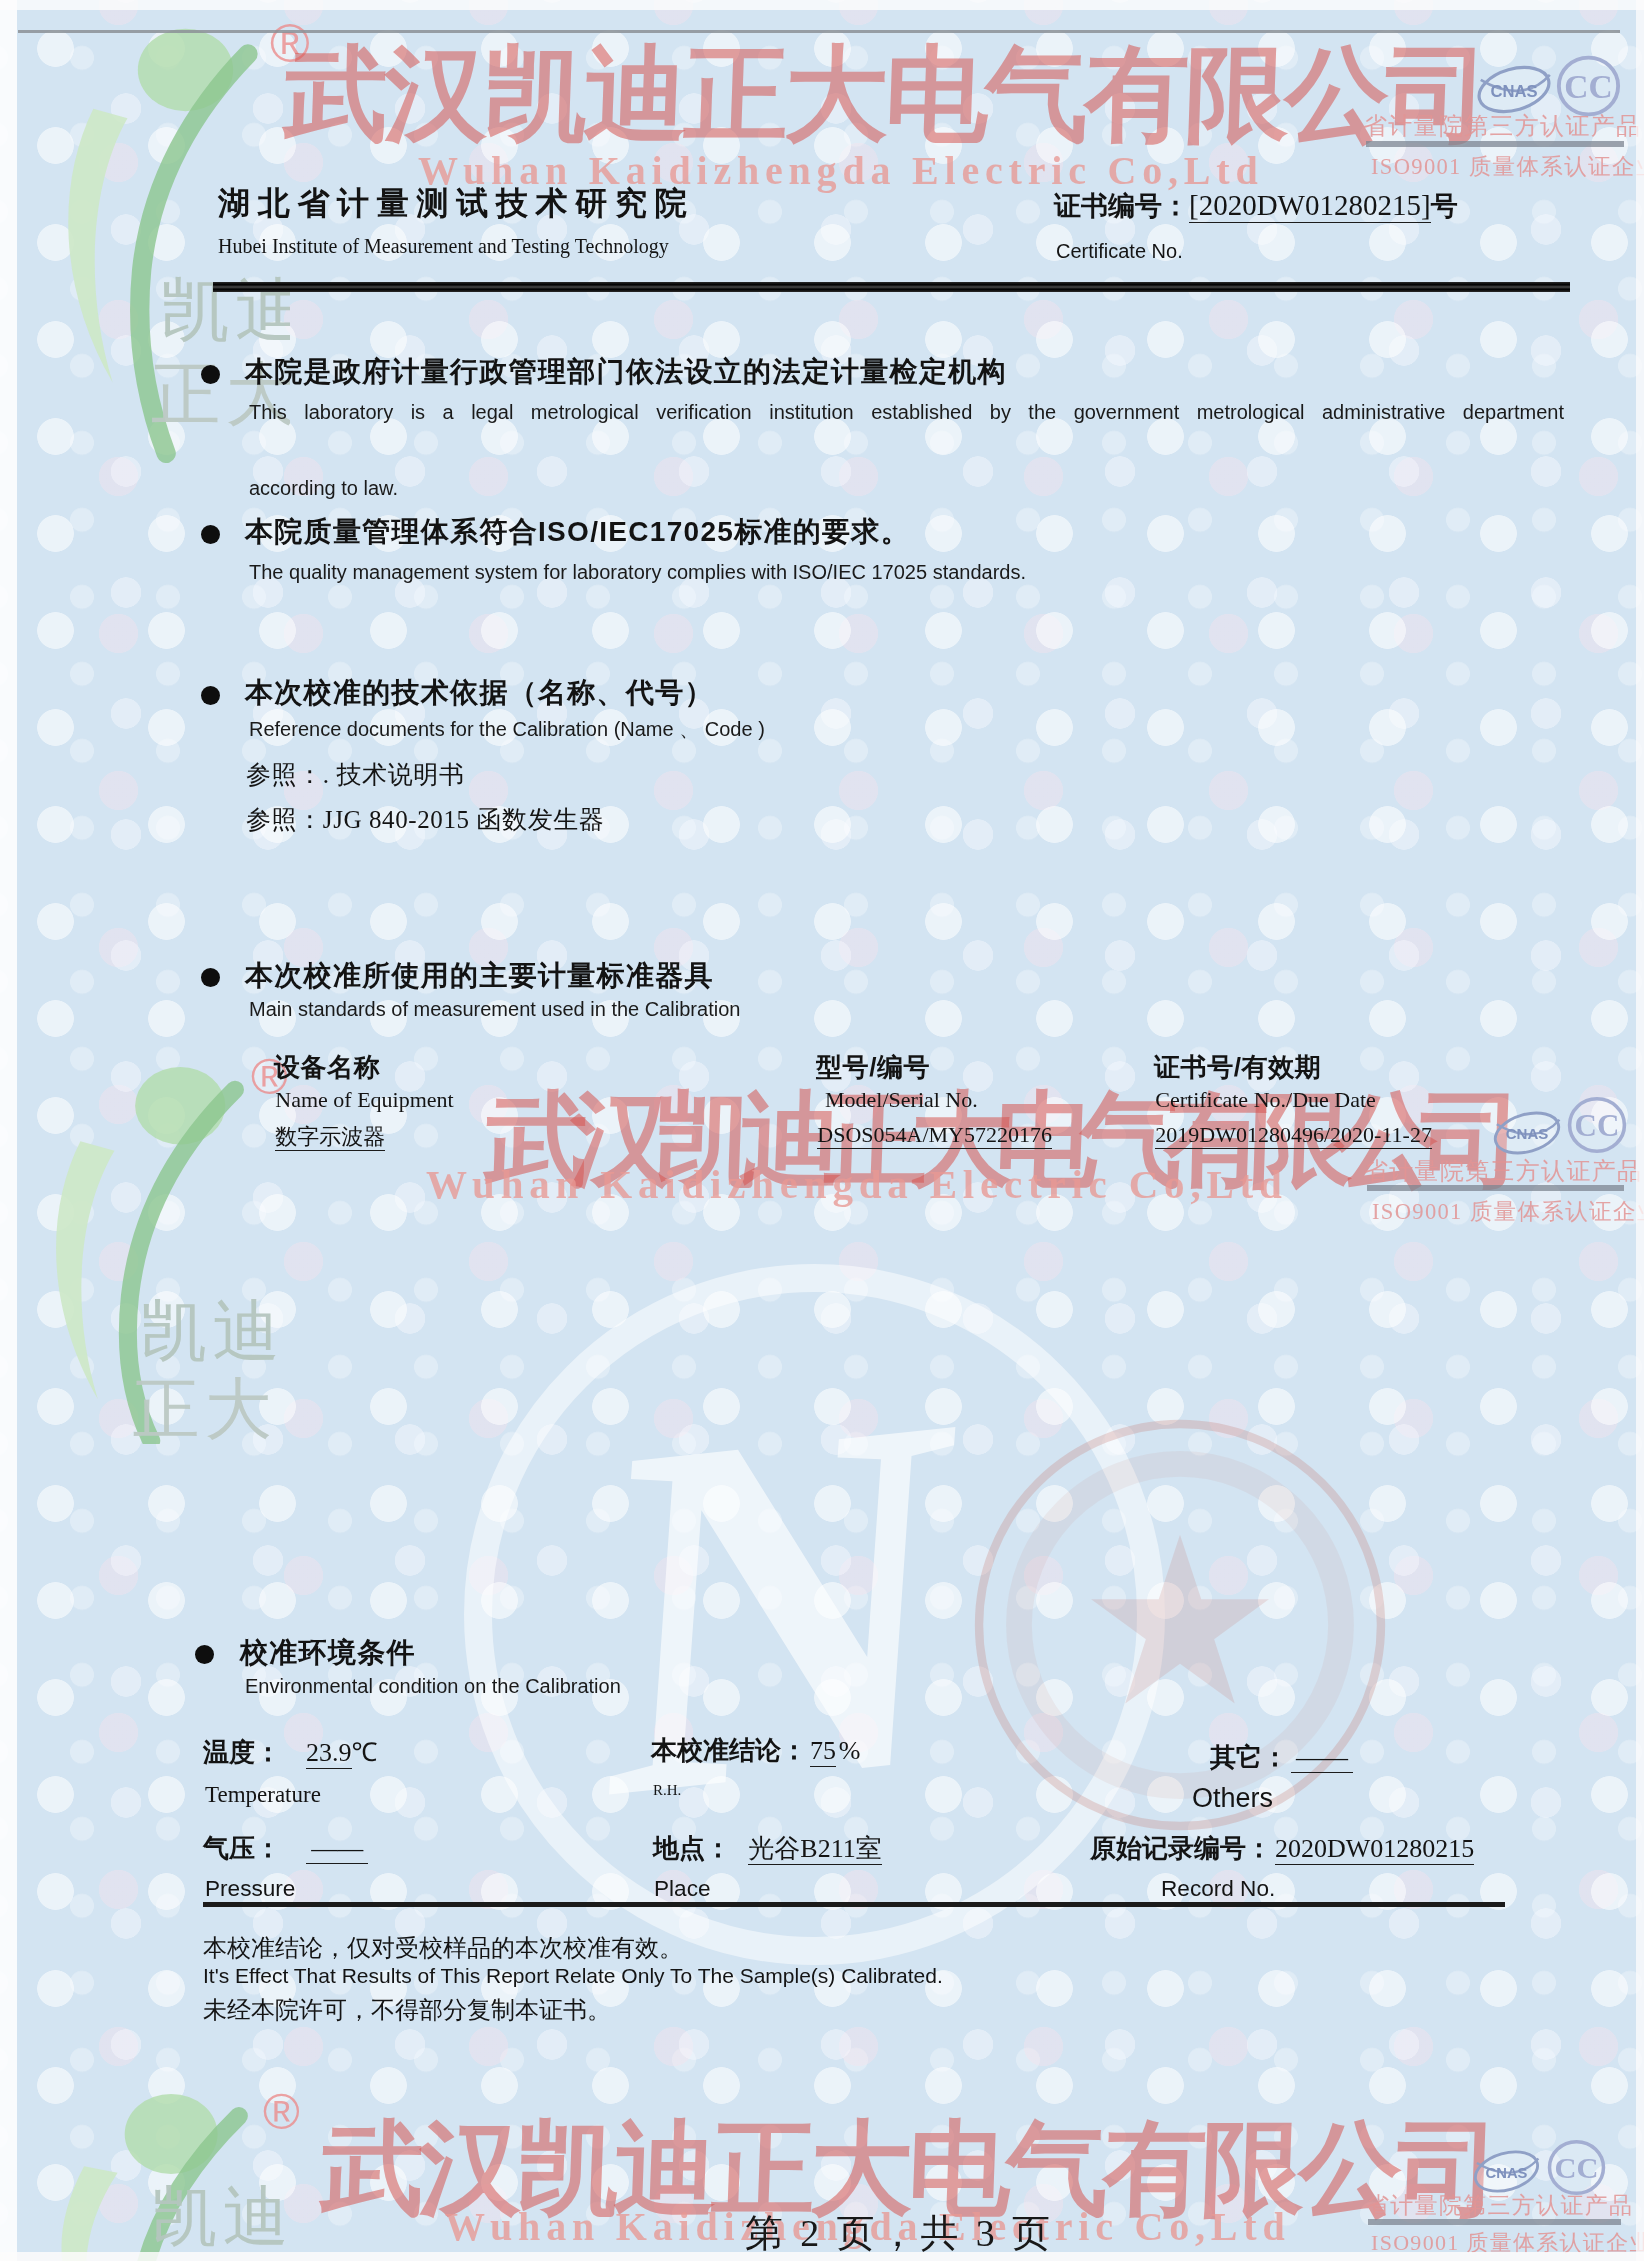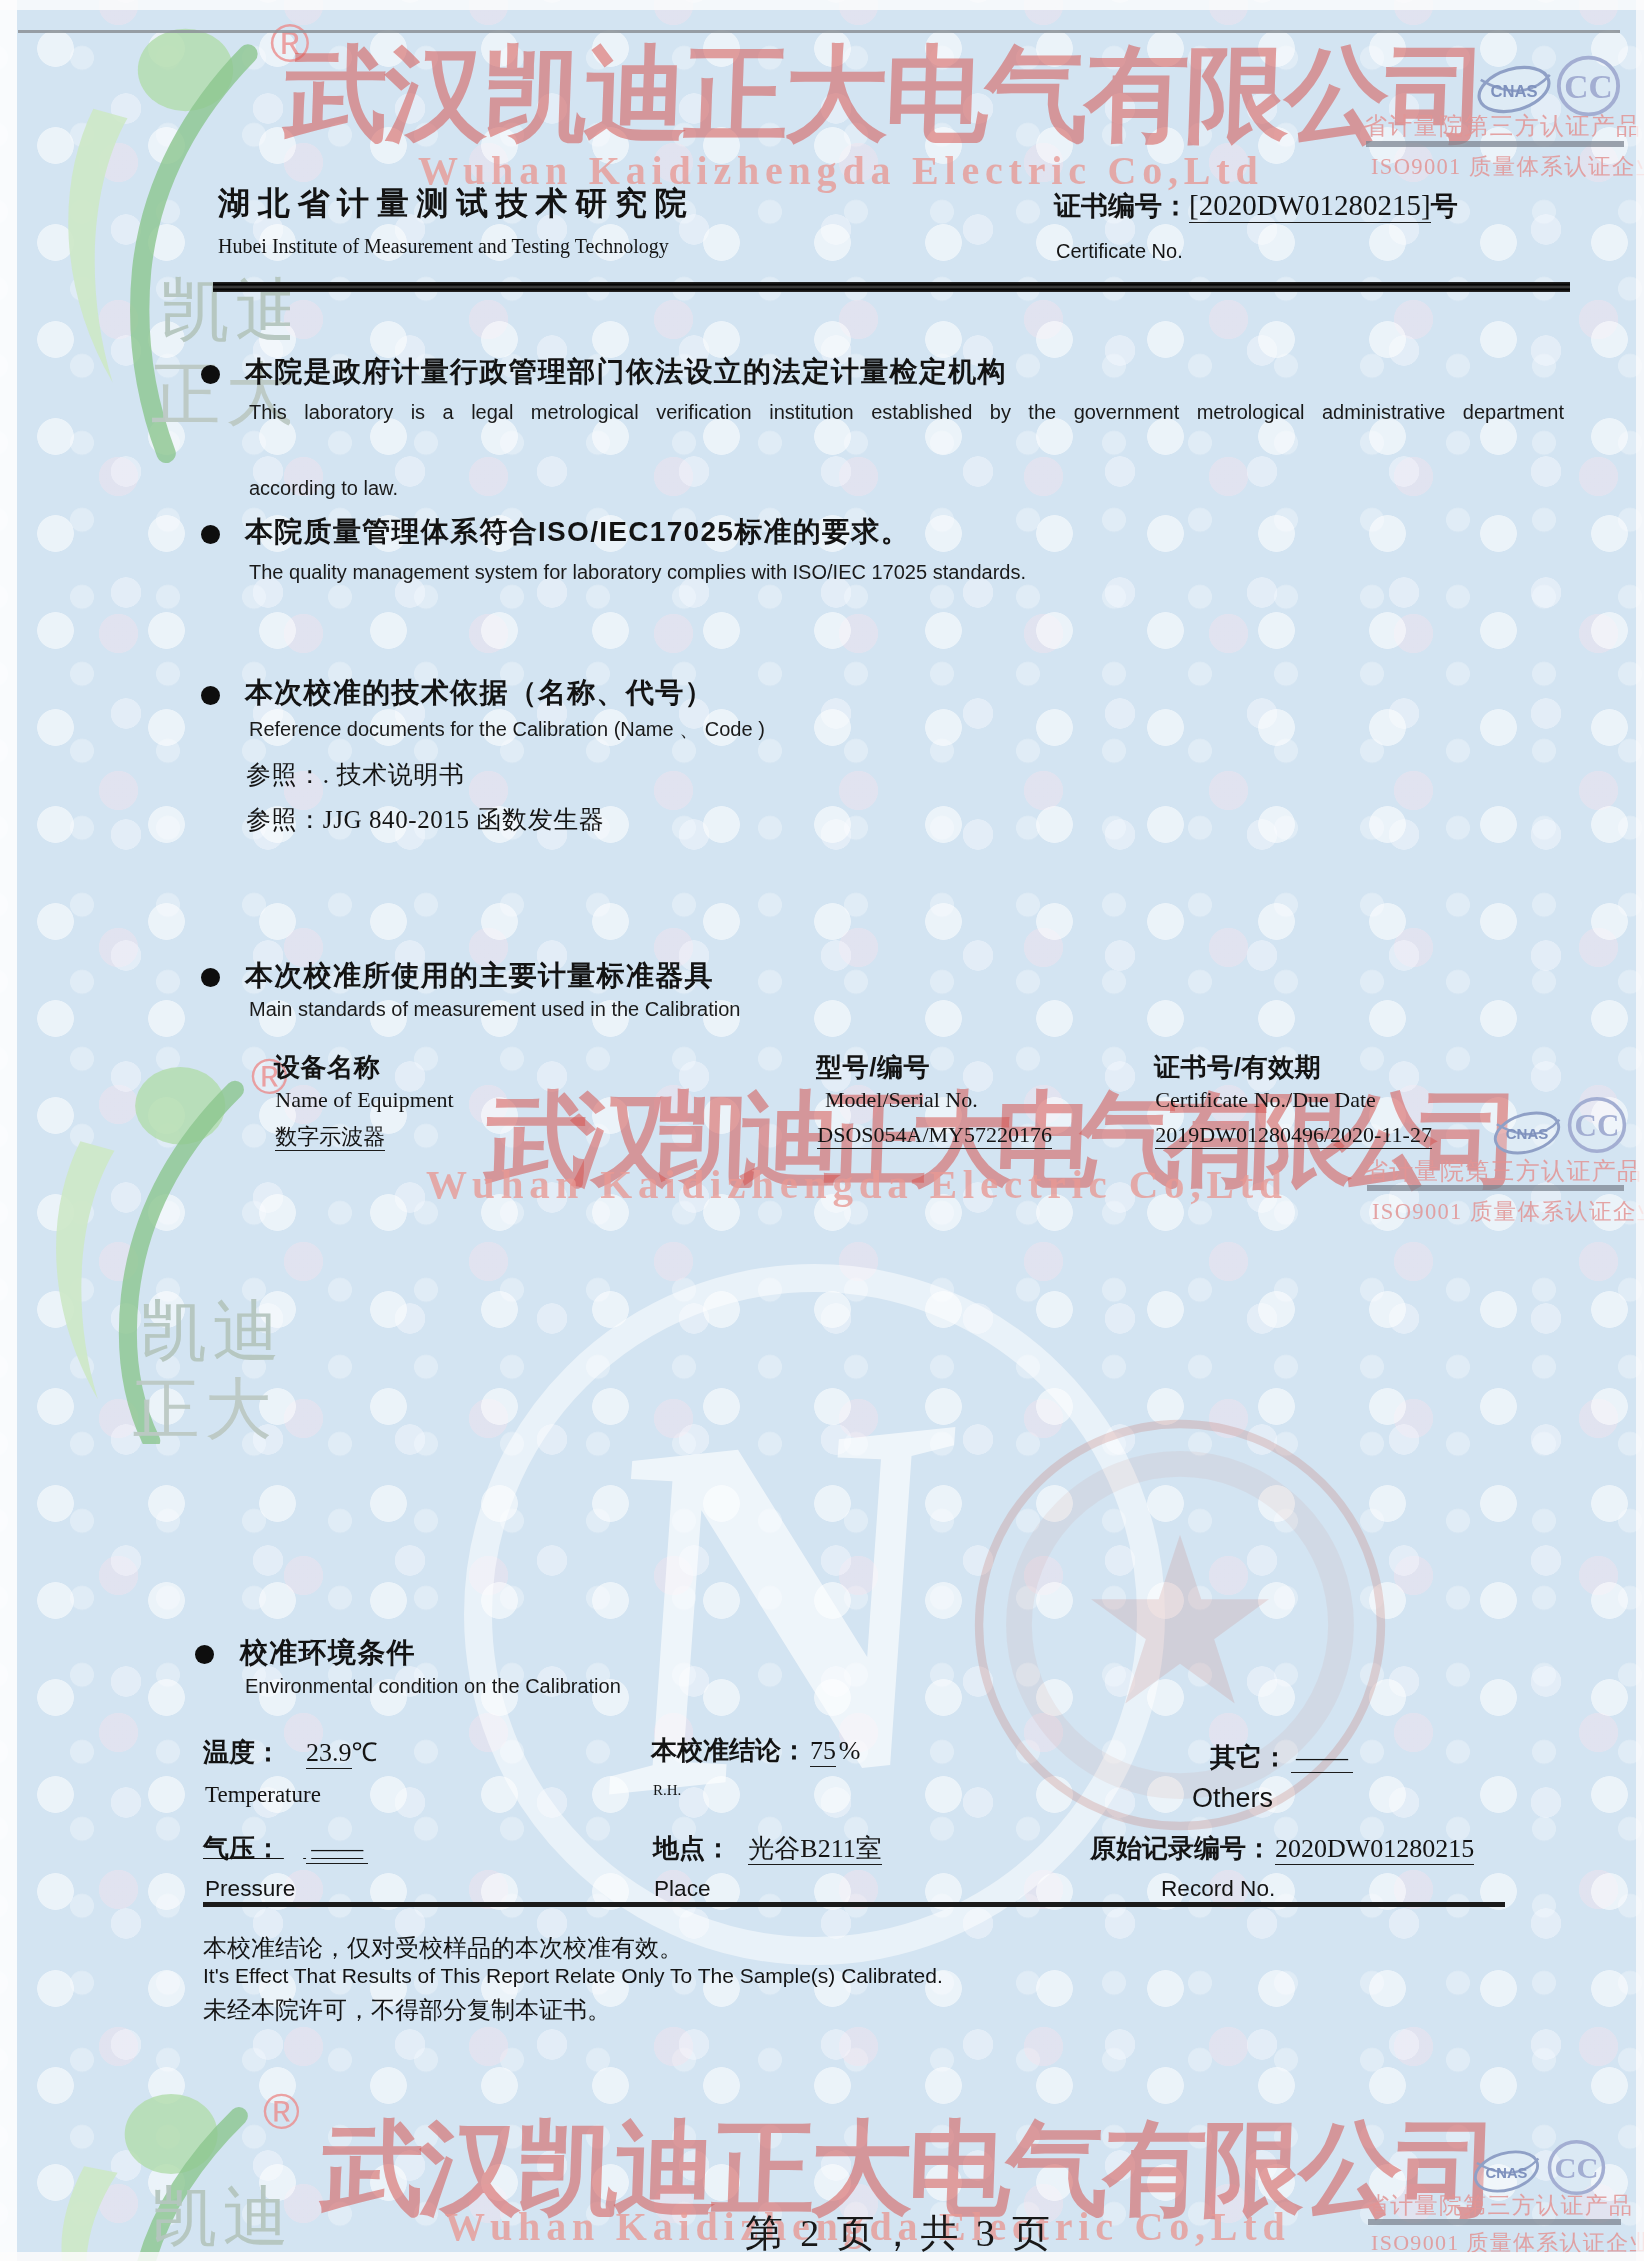--- a/index.html
+++ b/index.html
@@ -193,21 +193,21 @@
   </div>
   <div class="abs z5 nowrap" style="left:1210px;top:1733px;margin-top:7px;">
     <span class="cnb envlabel">其它：</span>
     <span class="serif envval u" style="padding:0 5.2px;">——</span>
   </div>
 
   <div class="abs z5 serif nowrap" style="left:205px;top:1782px;font-size:23px;">Temperature</div>
   <div class="abs z5 serif nowrap" style="left:653px;top:1782px;font-size:15px;">R.H.</div>
   <div class="abs z5 sans nowrap" style="left:1192px;top:1783px;font-size:27px;">Others</div>
 
-  <div class="abs z5 nowrap" style="left:203px;top:1831px;text-decoration:underline;">
+  <div class="abs z5 nowrap" style="left:203px;top:1831px;">
     <span class="cnb envlabel">气压：</span>
     <span style="display:inline-block;width:19.3px;"></span>
     <span class="serif envval u" style="padding:0 5.2px;">——</span>
   </div>
   <div class="abs z5 nowrap" style="left:653px;top:1831px;">
     <span class="cnb envlabel">地点：</span>
     <span style="display:inline-block;width:11.6px;"></span>
     <span class="serif envval u">光谷B211室</span>
   </div>
   <div class="abs z5 nowrap" style="left:1090px;top:1831px;">

